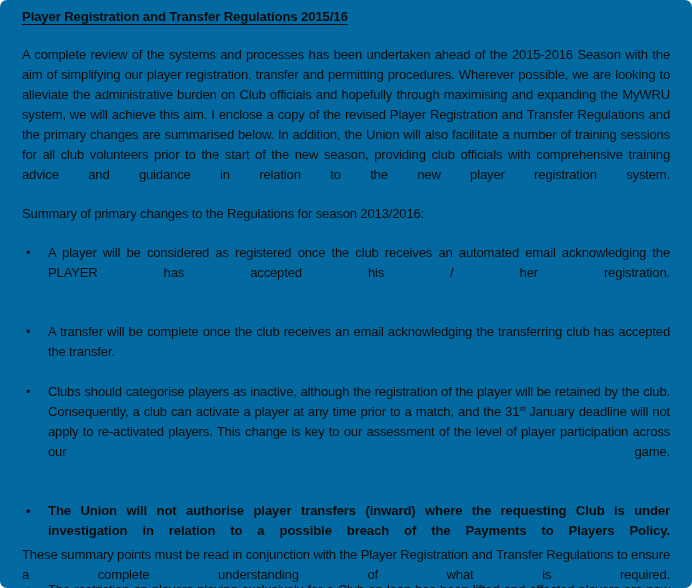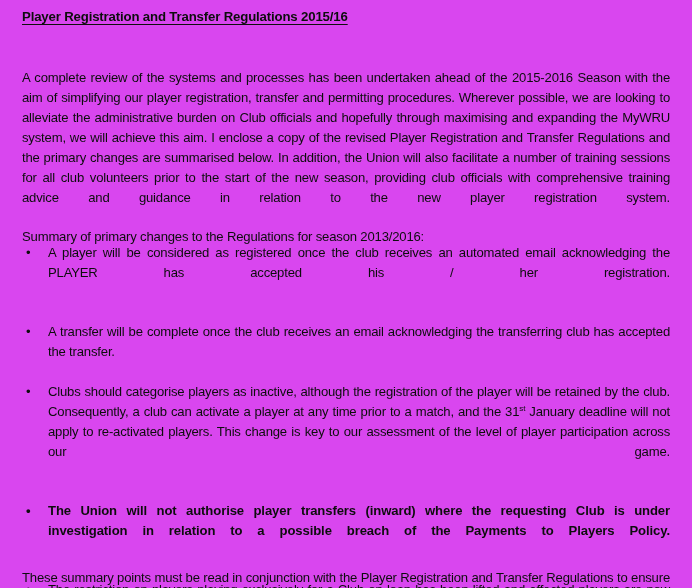--- a/index.html
+++ b/index.html
@@ -4,25 +4,26 @@
 <style>
   html, body {
     margin: 0;
     padding: 0;
     background: #ffffff;
   }
   .page {
     position: relative;
     width: 692px;
     height: 588px;
-    background: #d946ef;
+    background: #0369a1;
     overflow: hidden;
     font-family: "Liberation Sans", sans-serif;
     color: #0d0d0d;
     box-sizing: border-box;
+    border-radius: 7px;
   }
   .doc-title {
     position: absolute;
     left: 22px;
     top: 9px;
     font-size: 13.2px;
     font-weight: bold;
     letter-spacing: -0.15px;
     text-decoration: underline;
     text-underline-offset: 2.5px;
@@ -30,21 +31,20 @@
   }
   .body-block {
     position: absolute;
     left: 22px;
     width: 648px;
     font-size: 13.1px;
     line-height: 19.95px;
     letter-spacing: -0.18px;
     text-align: justify;
     text-justify: inter-word;
-    margin-top: 23px;
   }
   .left-align {
     text-align: left;
   }
   .para-intro  { top: 45px; }
   .para-summary{ top: 204px; }
   .para-closing{ top: 545px; }
 
   .bullets {
     position: absolute;

